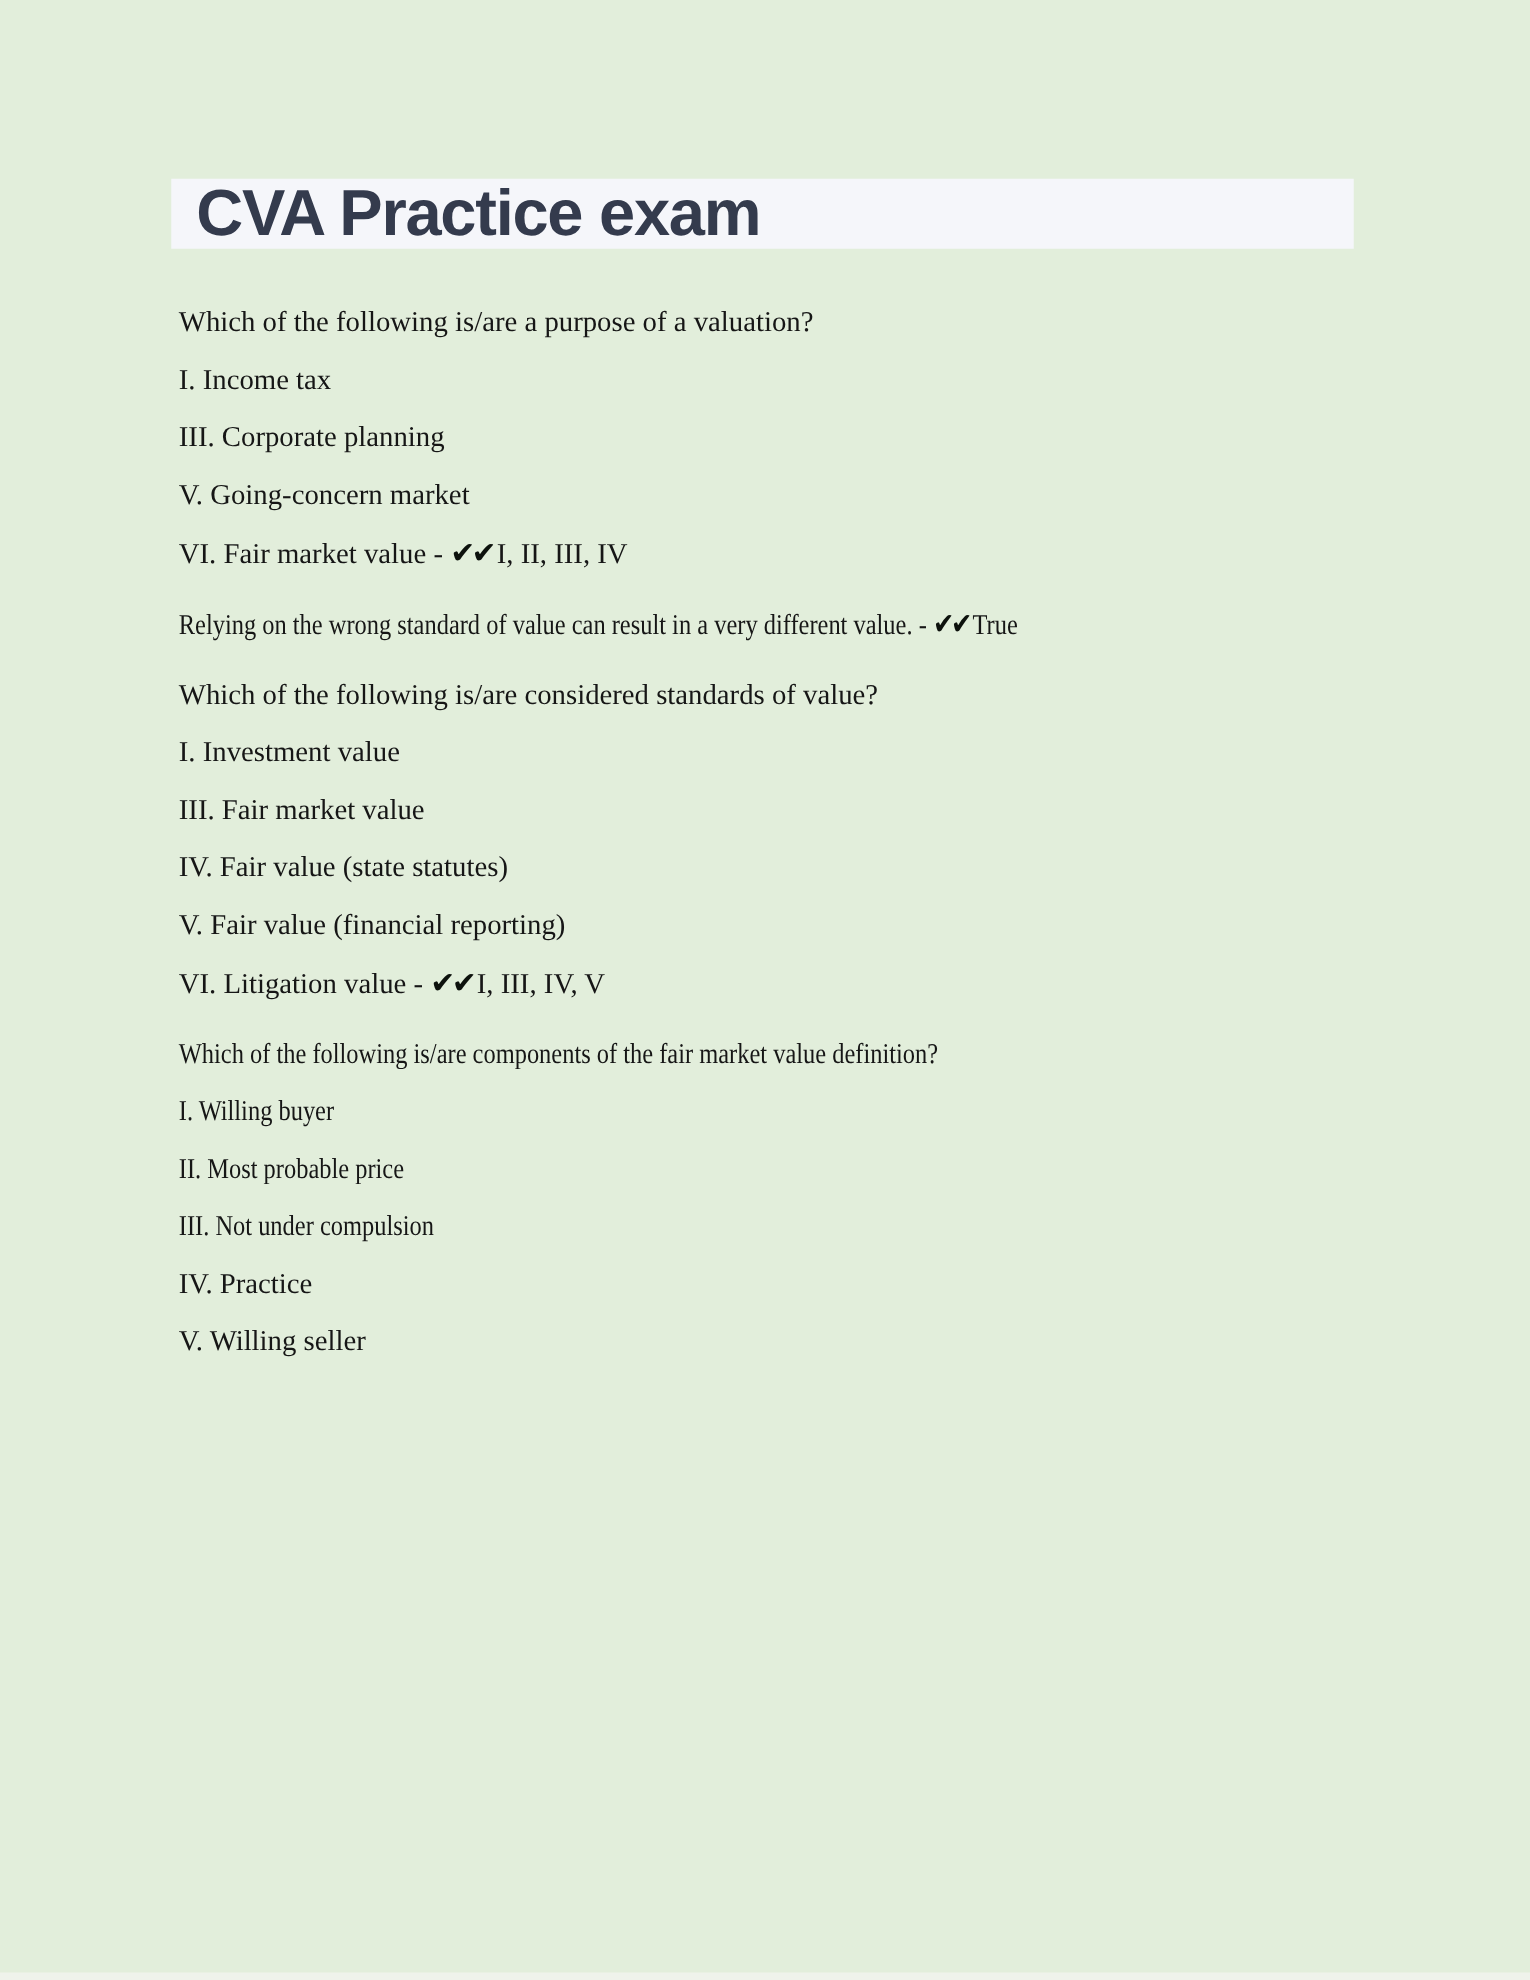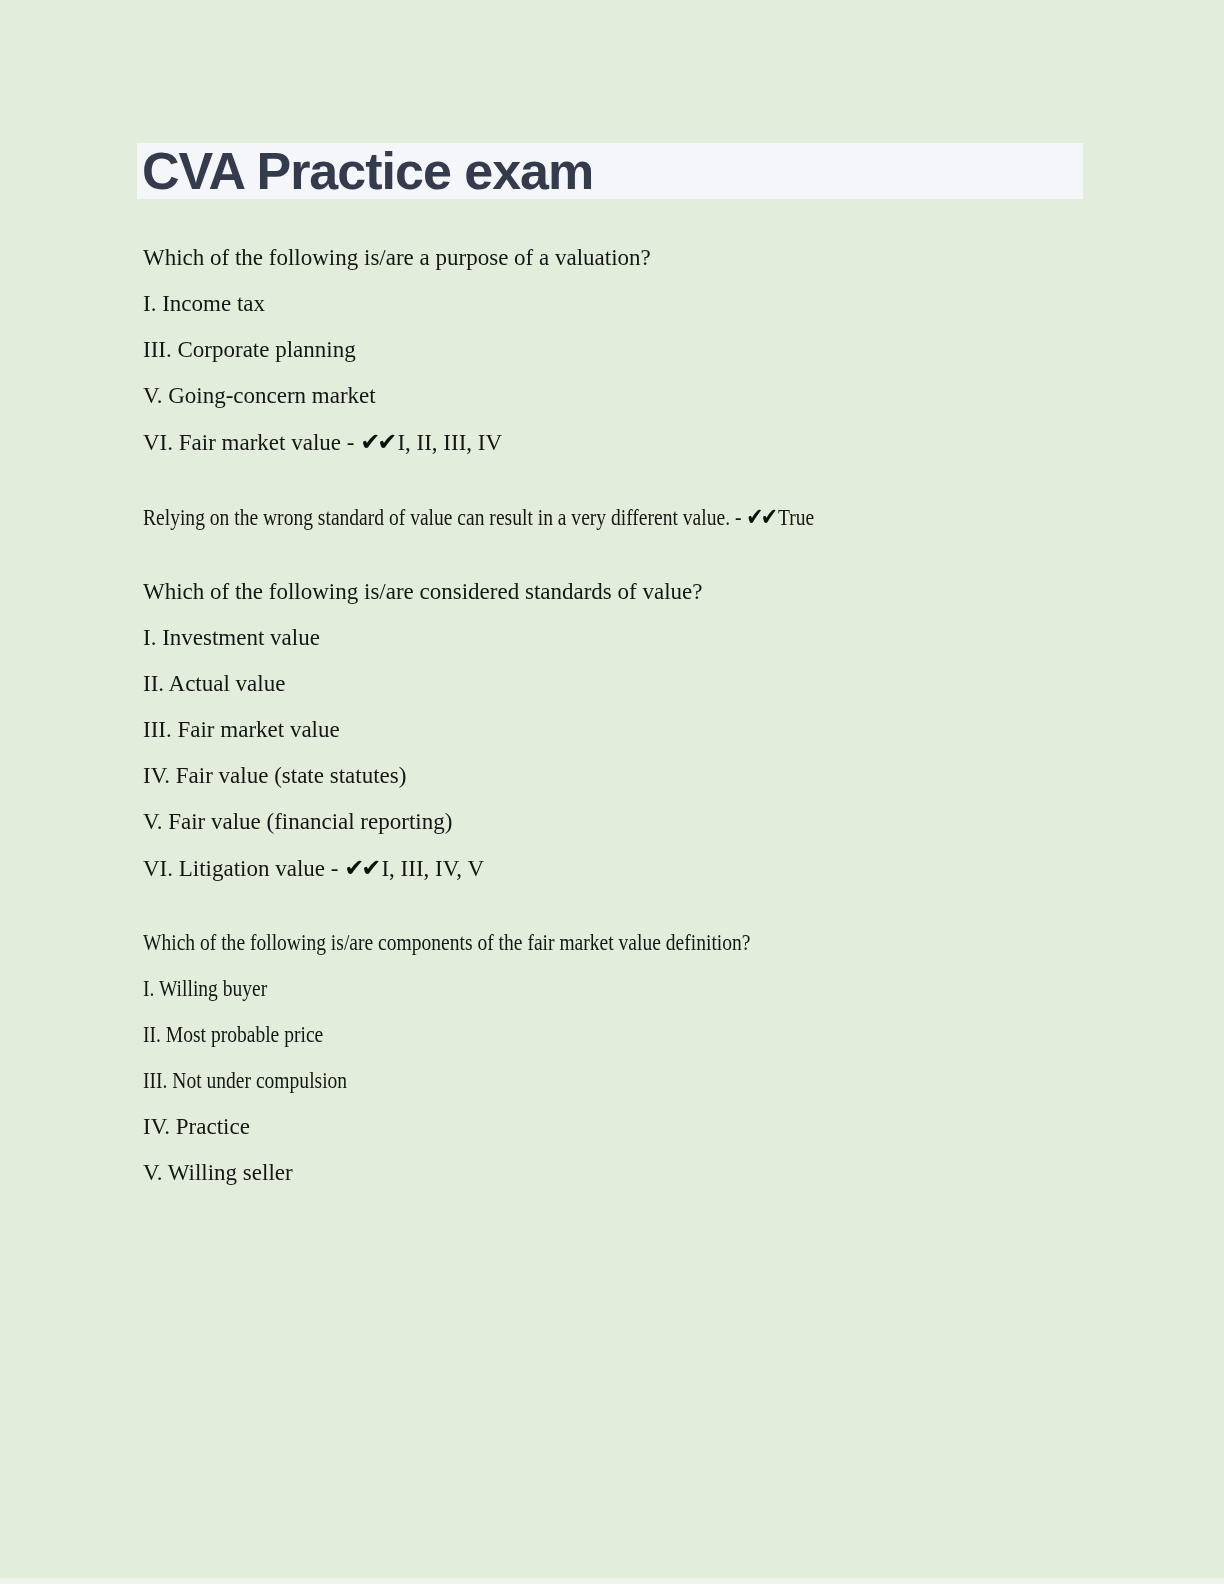--- a/index.html
+++ b/index.html
@@ -19,37 +19,37 @@
     left: 137px;
     top: 143px;
     width: 946px;
     height: 56px;
     background: #f5f6fa;
     display: flex;
     align-items: center;
   }
   .title-bar h1 {
     margin: 0;
-    padding-left: 5px;
+    padding-left: 20px;
     font-family: "Liberation Sans", sans-serif;
     font-weight: bold;
     font-size: 52px;
     line-height: 56px;
     letter-spacing: -1px;
     color: #343b4d;
     white-space: nowrap;
   }
   .content {
     position: absolute;
     left: 143px;
     top: 244px;
     width: 1020px;
   }
   .block + .block {
-    margin-top: 46px;
+    margin-top: 28px;
   }
   p.line {
     margin: 0 0 18px 0;
     font-size: 23px;
     line-height: 28px;
     color: #161616;
     white-space: nowrap;
   }
   p.line.narrow {
     transform: scaleX(0.85);
@@ -87,21 +87,20 @@
         <p class="line"><span>III. Corporate planning</span></p>
         <p class="line"><span>V. Going-concern market</span></p>
         <p class="line"><span>VI. Fair market value - </span><span class="check">✔✔</span><span>I, II, III, IV</span></p>
       </div>
       <div class="block">
         <p class="line narrow"><span>Relying on the wrong standard of value can result in a very different value. - </span><span class="check">✔✔</span><span>True</span></p>
       </div>
       <div class="block">
         <p class="line"><span>Which of the following is/are considered standards of value?</span></p>
         <p class="line"><span>I. Investment value</span></p>
-        <p class="line"><span>II. Actual value</span></p>
         <p class="line"><span>III. Fair market value</span></p>
         <p class="line"><span>IV. Fair value (state statutes)</span></p>
         <p class="line"><span>V. Fair value (financial reporting)</span></p>
         <p class="line"><span>VI. Litigation value - </span><span class="check">✔✔</span><span>I, III, IV, V</span></p>
       </div>
       <div class="block">
         <p class="line narrow"><span>Which of the following is/are components of the fair market value definition?</span></p>
         <p class="line narrow"><span>I. Willing buyer</span></p>
         <p class="line narrow"><span>II. Most probable price</span></p>
         <p class="line narrow"><span>III. Not under compulsion</span></p>

